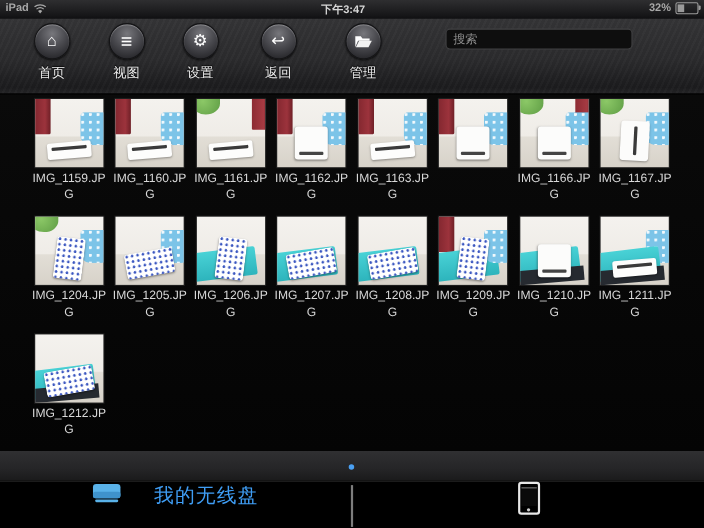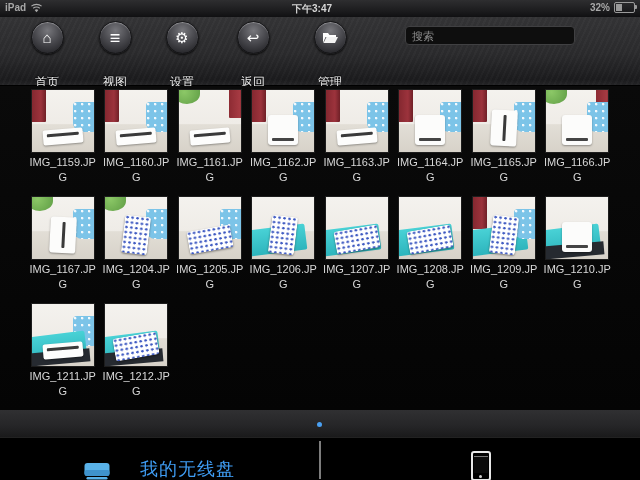--- a/index.html
+++ b/index.html
@@ -31,21 +31,21 @@
   }
   .tool{position:absolute;top:4px;width:52px;text-align:center;cursor:pointer;}
   .tool .circle{
     width:31px;height:31px;margin:0 auto;border-radius:50%;
     background:radial-gradient(circle at 50% 28%,#77777c 0%,#4a4a4f 45%,#2b2b2f 80%,#19191b 100%);
     border:1px solid #141416;
     box-shadow:inset 0 1px 1px rgba(255,255,255,.35),0 1px 2px rgba(0,0,0,.8);
     display:flex;align-items:center;justify-content:center;
     color:#fff;font-size:15px;line-height:1;
   }
-  .tool .tlabel{margin-top:20px;font-size:12px;color:#ededed;text-shadow:0 -1px 1px #000;}
+  .tool .tlabel{margin-top:4px;font-size:12px;color:#ededed;text-shadow:0 -1px 1px #000;}
   .searchbox{
     position:absolute;left:405px;top:9px;width:170px;height:19px;
     background:#0e0e0e;border:1px solid #404042;border-radius:4px;
     color:#bbb;font-size:11px;padding:0 6px;box-sizing:border-box;outline:none;
     font-family:Liberation Serif, serif;
   }
   .searchbox::placeholder{color:#8f8f8f;}
   
   .content{position:absolute;left:0;top:86px;width:640px;height:324px;
     background:linear-gradient(180deg,#0a0a0a,#040404);padding-left:44px;}
@@ -85,21 +85,21 @@
     box-shadow:0 1px 2px rgba(0,0,0,.4);border-radius:3px;
   }
   .d-porcstand{left:50%;bottom:5px;width:26px;height:38px;margin-left:-13px;transform:rotate(7deg);}
   .d-porcflat{left:50%;bottom:8px;width:44px;height:23px;margin-left:-22px;transform:rotate(-10deg);}
   
   .dockstrip{position:absolute;left:0;top:410px;width:640px;height:27px;
     background:linear-gradient(180deg,#303032 0%,#252527 60%,#1a1a1b 100%);}
   .pagedot{position:absolute;left:317px;top:12px;width:5px;height:5px;border-radius:50%;background:#4aa0f2;}
   
   .tabbar{position:absolute;left:0;top:437px;width:640px;height:43px;background:#000;border-top:1px solid #222;}
-  .tab{position:absolute;top:0;height:43px;display:flex;align-items:flex-end;justify-content:center;gap:30px;cursor:pointer;}
+  .tab{position:absolute;top:0;height:43px;display:flex;align-items:flex-start;justify-content:center;gap:30px;cursor:pointer;}
   .tab-left{left:0;width:319px;}
   .tab-right{left:321px;width:319px;}
   .tab .tabtext{font-size:18px;letter-spacing:1px;}
   .tab-left .tabtext{color:#3f9df4;}
   .tab-right .tabtext{color:#dedede;}
   .tabdivider{position:absolute;left:319px;top:3px;width:2px;height:38px;background:#7d7d7d;}
   .phoneicon{width:16px;height:26px;border:2px solid #e8e8e8;border-radius:3px;position:relative;background:#000;}
   .phoneicon::before{content:"";position:absolute;left:1px;right:1px;top:3px;bottom:6px;background:#0a0a0a;border-top:1px solid #777;}
   .phoneicon::after{content:"";position:absolute;left:50%;bottom:1px;width:3px;height:3px;margin-left:-1.5px;border-radius:50%;background:#cfcfcf;}
 </style>
@@ -202,29 +202,20 @@
             <i class="d d-flat"></i>
           </div>
           <div class="fname">IMG_1163.JPG</div>
         </div>
         <div class="cell">
           <div class="thumb">
             <i class="p p-bookL"></i>
             <i class="p p-mug"></i>
             <i class="d d-stand"></i>
           </div>
-          <div class="fname">IMG_1164.JPG</div>
-        </div>
-        <div class="cell">
-          <div class="thumb">
-            <i class="p p-bookL"></i>
-            <i class="p p-mug"></i>
-            <i class="d d-slot"></i>
-          </div>
-          <div class="fname">IMG_1165.JPG</div>
         </div>
         <div class="cell">
           <div class="thumb">
             <i class="p p-plant"></i>
             <i class="p p-bookR"></i>
             <i class="p p-mug"></i>
             <i class="d d-stand"></i>
           </div>
           <div class="fname">IMG_1166.JPG</div>
         </div>

